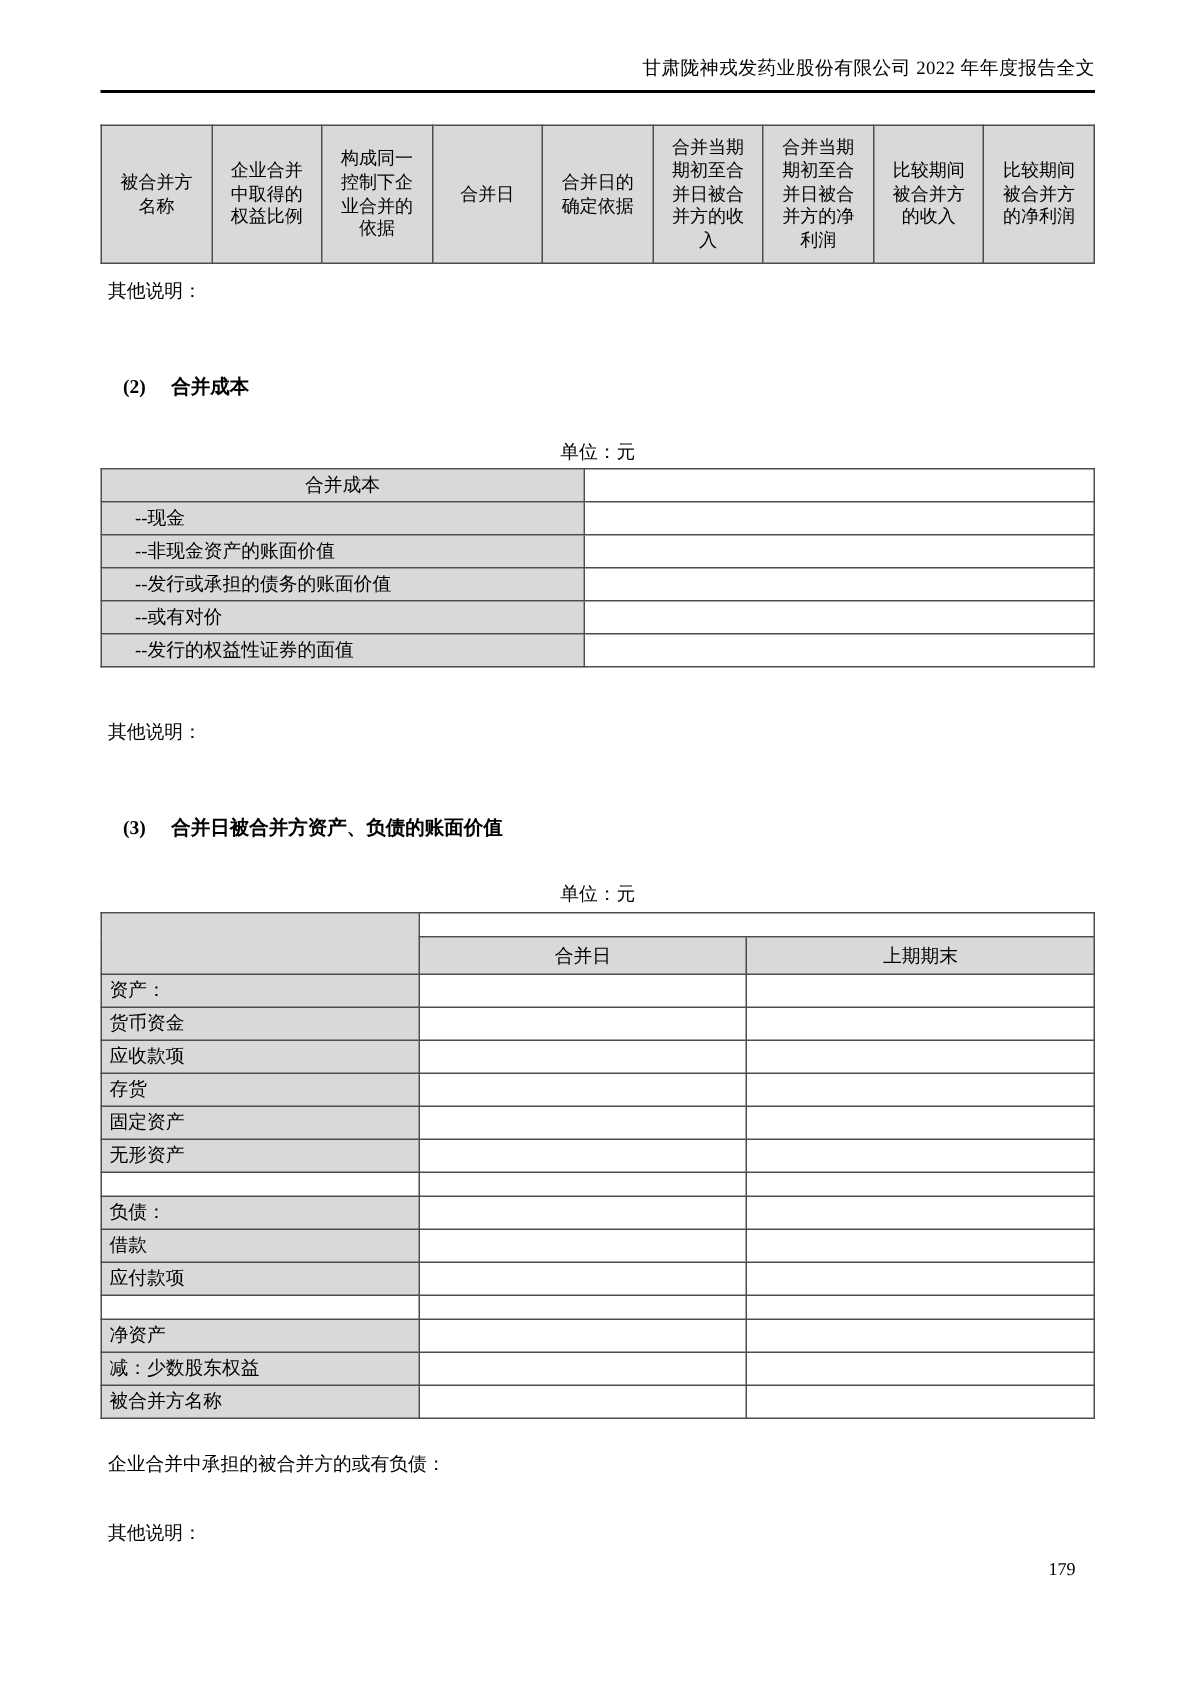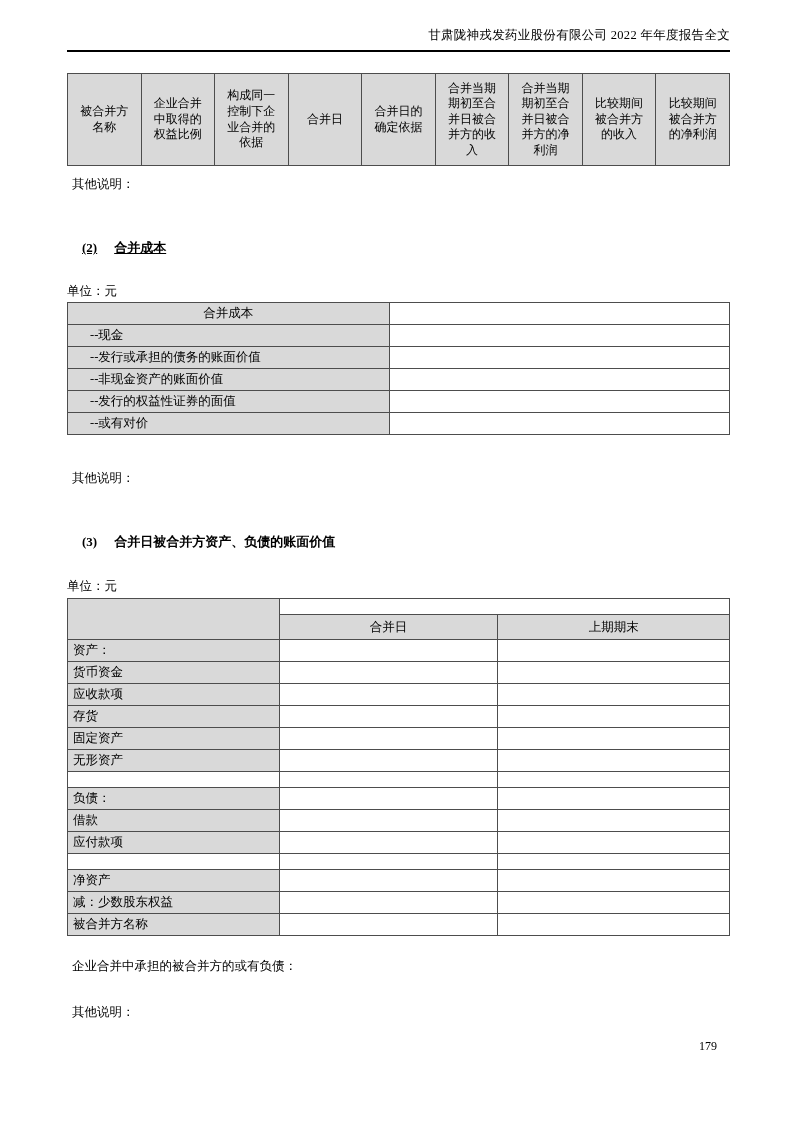--- a/index.html
+++ b/index.html
@@ -4,39 +4,39 @@
 <style>
   * { box-sizing: border-box; margin: 0; padding: 0; }
   html, body { background: #ffffff; }
   .page {
     width: 793px; height: 1122px; background: #ffffff; position: relative;
     font-family: "Liberation Serif", "DejaVu Serif", serif;
     color: #000; font-size: 12.5px; overflow: hidden;
   }
   .content { margin: 0 63px 0 67px; }
   .doc-header {
-    padding-top: 27px; padding-bottom: 6px; text-align: right;
+    padding-top: 37px; padding-bottom: 6px; text-align: right;
     border-bottom: 2px solid #000; font-size: 12.5px; letter-spacing: 0.3px;
   }
   table { border-collapse: collapse; width: 100%; table-layout: fixed; }
   td, th { border: 1px solid #4d4d4d; font-weight: normal; vertical-align: middle; }
   .shade { background: #d9d9d9; }
   
   .t1 { margin-top: 21px; }
   .t1 th {
     height: 92px; text-align: center; padding: 0 8px;
     font-size: 12px; line-height: 1.3; word-break: break-all;
   }
   
   .note { padding-left: 5px; }
   .note-after-t1 { margin-top: 10px; }
   .sec-heading { font-weight: bold; font-size: 13px; padding-left: 15px; }
   .sec-heading .num { margin-right: 17px; }
-  .heading-2 { margin-top: 46px; text-decoration: underline; }
-  .unit { text-align: left; }
+  .heading-2 { margin-top: 46px; }
+  .unit { text-align: center; }
   .unit-2 { margin-top: 26px; margin-bottom: 2px; }
   
   .t2 td { height: 22px; font-size: 12.5px; }
   .t2 .hdr { text-align: center; }
   .t2 .label { padding-left: 22px; }
   .note-contingent { margin-top: 9px; }
   .note-other2 { margin-top: 35px; }
   .heading-3 { margin-top: 46px; }
   .unit-3 { margin-top: 27px; margin-bottom: 3px; }
   
@@ -90,33 +90,33 @@
       <tbody>
         <tr>
           <td class="shade hdr">合并成本</td>
           <td></td>
         </tr>
       <tr>
             <td class="shade label">--现金</td>
             <td></td>
           </tr>
           <tr>
+            <td class="shade label">--非现金资产的账面价值</td>
+            <td></td>
+          </tr>
+          <tr>
             <td class="shade label">--发行或承担的债务的账面价值</td>
             <td></td>
           </tr>
           <tr>
-            <td class="shade label">--非现金资产的账面价值</td>
+            <td class="shade label">--或有对价</td>
             <td></td>
           </tr>
           <tr>
             <td class="shade label">--发行的权益性证券的面值</td>
-            <td></td>
-          </tr>
-          <tr>
-            <td class="shade label">--或有对价</td>
             <td></td>
           </tr>
         </tbody>
     </table>
 
     <p class="note note-other2">其他说明：</p>
 
     <div class="sec-heading heading-3">
       <span class="num">(3)</span><span>合并日被合并方资产、负债的账面价值</span>
     </div>

